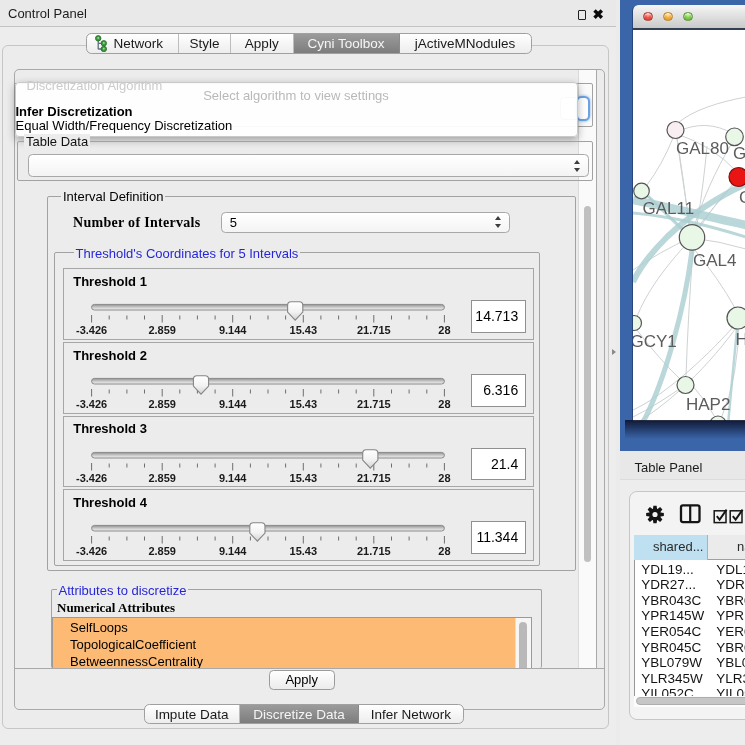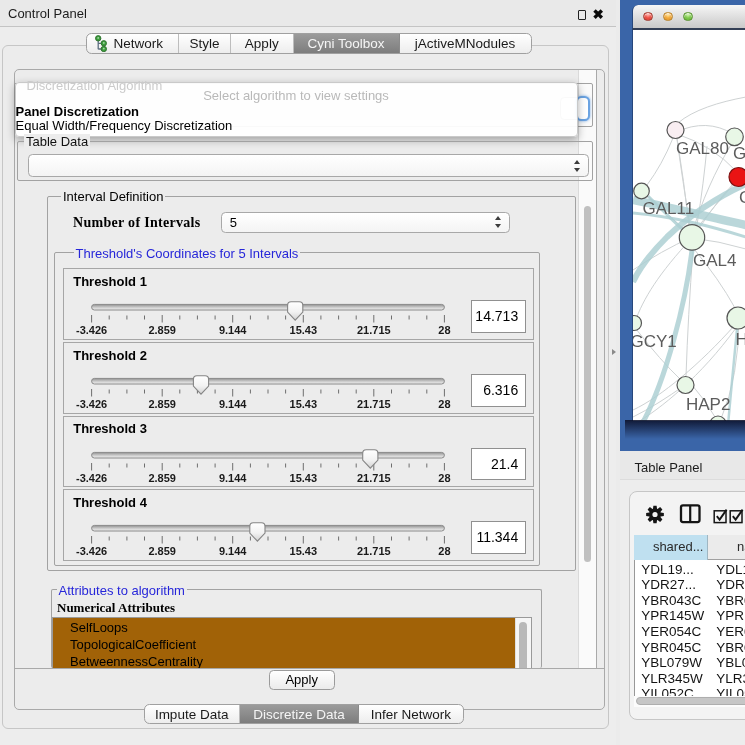--- a/index.html
+++ b/index.html
@@ -36,21 +36,21 @@
 .stepper { position:absolute; right:5px; top:50%; transform:translateY(-50%); width:10px; height:14px; }
 .stepper .up { position:absolute; left:1.5px; top:1px; width:0; height:0; border-left:3.5px solid transparent; border-right:3.5px solid transparent; border-bottom:4.5px solid #3c3c3c; }
 .stepper .dn { position:absolute; left:1.5px; bottom:1px; width:0; height:0; border-left:3.5px solid transparent; border-right:3.5px solid transparent; border-top:4.5px solid #3c3c3c; }
 
 
 .thbox { position:absolute; left:63.2px; width:471px; height:71.5px; border:1px solid #a6a6a6; }
 .thlabel { position:absolute; left:9px; top:4.5px; font-weight:bold; font-size:13px; color:#000; }
 .thval { position:absolute; left:406.5px; top:31px; width:55.5px; height:32.6px; background:#fff; border:1px solid #909090; font-size:14px; color:#000; text-align:right; line-height:31px; padding-right:7px; }
 
 
-#attrlist { position:absolute; left:52px; top:616.5px; width:480px; height:51.3px; background:#a16207; border:1px solid #9a9a9a; border-bottom:none; overflow:hidden; font-size:13px; color:#000; }
+#attrlist { position:absolute; left:52px; top:616.5px; width:480px; height:51.3px; background:#fdba74; border:1px solid #9a9a9a; border-bottom:none; overflow:hidden; font-size:13px; color:#000; }
 #attrlist .it { position:absolute; left:17px; }
 #alsb { position:absolute; right:0; top:0; width:16.5px; height:100%; background:#f6f6f6; border-left:1px solid #e0e0e0; }
 #alsb .thumb { position:absolute; left:3px; top:4px; width:8px; height:60px; background:#b9b9b9; border-radius:4px; }
 
 
 #mainsb { position:absolute; left:577.5px; top:69.5px; width:18.5px; height:598.3px; background:#fafafa; border-left:1px solid #dadada; }
 #mainsb .thumb { position:absolute; left:5px; top:136.5px; width:7.5px; height:356px; background:#c0c0c0; border-radius:4px; }
 
 
 #applybtn { position:absolute; left:268.5px; top:669.8px; width:66.4px; height:20px; background:linear-gradient(#ffffff,#ebebeb); border:1px solid #9b9b9b; border-radius:4.5px; font-size:13px; color:#000; text-align:center; line-height:18.5px; }
@@ -122,21 +122,21 @@
   <div class="seg" style="flex:1;">jActiveMNodules</div>
 </div>
 
 <div class="groupbox" style="left:13.5px; top:82.5px; width:579.5px; height:44px;"></div>
 <div class="grouptitle" style="left:24.5px; top:78px; color:#cbcbcb; z-index:3; background:transparent;">Discretization Algorithm</div>
 <div class="combo" style="left:560px; top:97px; width:29px; height:23px;"></div>
 <div style="position:absolute; left:575.5px; top:96px; width:14px; height:25px; background:#fff; border:2.5px solid #6ba3e2; border-radius:5.5px; box-shadow:0 0 3px rgba(90,150,220,0.8);"></div>
 
 <div id="ddoverlay"></div>
 <div id="ddghost">Select algorithm to view settings</div>
-<div id="ddi1">Panel Discretization</div>
+<div id="ddi1">Infer Discretization</div>
 <div id="ddi2">Equal Width/Frequency Discretization</div>
 
 <div class="groupbox" style="left:16.5px; top:140.5px; width:576.5px; height:40.5px;"></div>
 <div class="grouptitle" style="left:24px; top:133.5px; color:#111;">Table Data</div>
 <div class="combo" style="left:28px; top:154px; width:560.5px; height:23px;">
   <span class="stepper">
       <span class="up"></span>
       <span class="dn"></span>
     </span>
 </div>
@@ -355,21 +355,21 @@
         <text x="239.3" y="64.5" text-anchor="middle">15.43</text>
         <text x="309.8" y="64.5" text-anchor="middle">21.715</text>
         <text x="380.4" y="64.5" text-anchor="middle">28</text>
       </g>
     <path d="M 185.8 43 L 185.8 36.4 Q 185.8 32.8 189.3 32.8 L 197.5 32.8 Q 201.0 32.8 201.0 36.4 L 201.0 43 L 193.4 51.2 Z" fill="url(#th489.4)" stroke="#858585" stroke-width="1.1"></path>
   </svg>
   <div class="thval">11.344</div>
 </div>
 
 <div class="groupbox" style="left:50.6px; top:589.3px; width:491.9px; height:78.4px; border-bottom:none;"></div>
-<div class="grouptitle" style="left:56.5px; top:582.5px; color:#2626d9;">Attributes to algorithm</div>
+<div class="grouptitle" style="left:56.5px; top:582.5px; color:#2626d9;">Attributes to discretize</div>
 <div class="blab" style="left:57px; top:599.5px;">Numerical Attributes</div>
 <div id="attrlist">
   <div class="it" style="top:2.1px;">SelfLoops</div>
   <div class="it" style="top:19.1px;">TopologicalCoefficient</div>
   <div class="it" style="top:36.1px;">BetweennessCentrality</div>
   <div id="alsb">
       <div class="thumb"></div>
     </div>
 </div>
 

